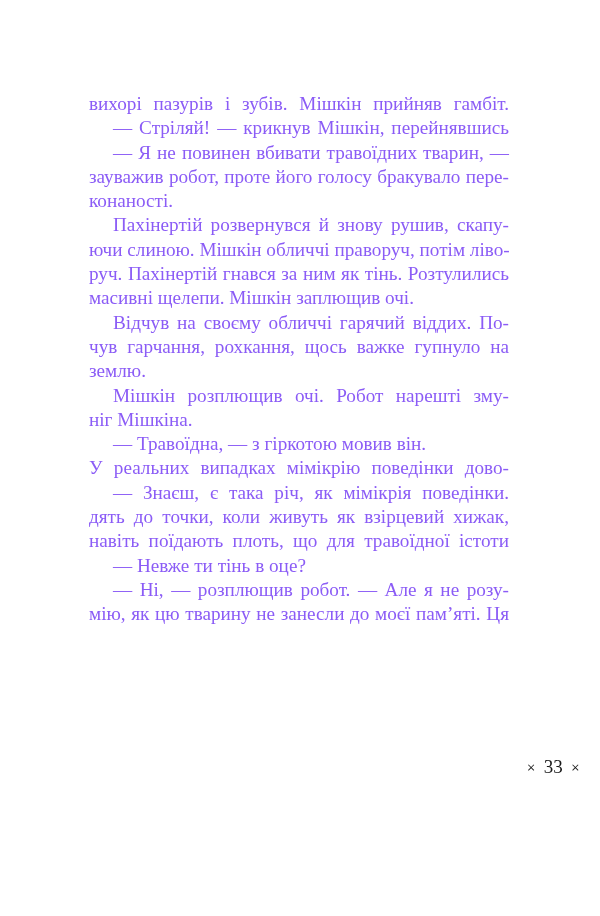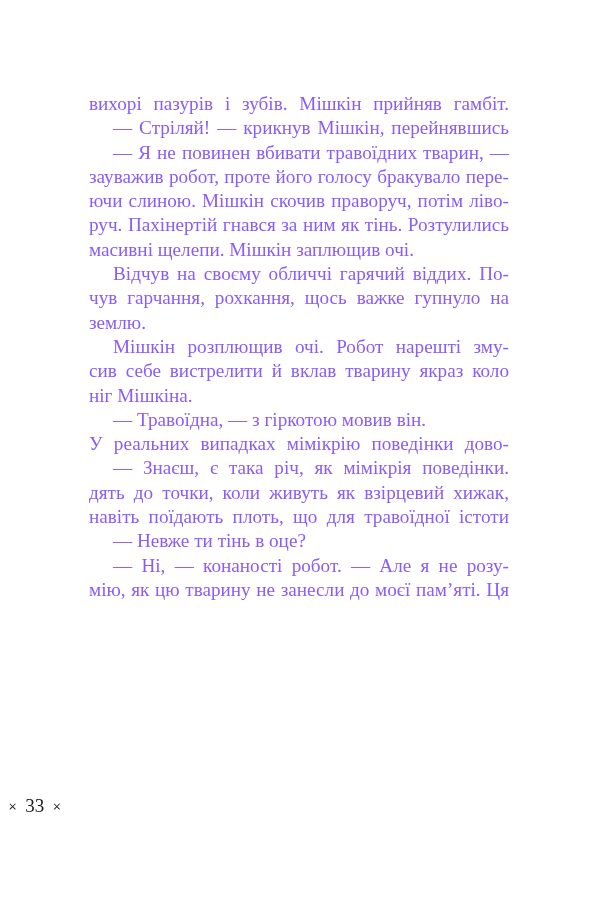--- a/index.html
+++ b/index.html
@@ -7,47 +7,48 @@
     .page {
       position: absolute; left: 89px; top: 92px; width: 420px;
       font-family: Liberation Serif, serif;
       font-size: 19.2px; line-height: 24.3px; color: #8b5cf6;
       text-align: justify;
     }
     .line { display: block; white-space: nowrap; text-align-last: justify; height: 24.3px; overflow: visible; }
     .line.last { text-align-last: left; }
     .line.indent { padding-left: 24px; }
     .folio {
-      position: absolute; left: 0; width: 588px; top: 795px; text-align: left;
+      position: absolute; left: 0; width: 588px; top: 756px; text-align: right;
       font-family: "Liberation Serif", "DejaVu Serif", serif; font-size: 19px; color: #1a1a1a;
     }
     .folio .orn { font-size: 11px; vertical-align: middle; margin: 0 8px; position: relative; top: -1px; }
   </style>
 </head>
 <body>
 
 <div class="page">
   <span class="line">вихорі пазурів і зубів. Мішкін прийняв гамбіт.</span>
   <span class="line indent">— Стріляй! — крикнув Мішкін, перейнявшись</span>
   <span class="line indent">— Я не повинен вбивати травоїдних тварин, —</span>
   <span class="line">зауважив робот, проте його голосу бракувало пере-</span>
-  <span class="line">ючи слиною. Мішкін скочив праворуч, потім ліво-</span>
+  <span class="line last">конаності.</span>
+  <span class="line indent">Пахінертій розвернувся й знову рушив, скапу-</span>
+  <span class="line">ючи слиною. Мішкін обличчі праворуч, потім ліво-</span>
   <span class="line">руч. Пахінертій гнався за ним як тінь. Розтулились</span>
   <span class="line last">масивні щелепи. Мішкін заплющив очі.</span>
   <span class="line indent">Відчув на своєму обличчі гарячий віддих. По-</span>
   <span class="line">чув гарчання, рохкання, щось важке гупнуло на</span>
   <span class="line last">землю.</span>
   <span class="line indent">Мішкін розплющив очі. Робот нарешті зму-</span>
-  <span class="line">сив себе вистрелити й вклав тварину якраз коло</span>
   <span class="line last">ніг Мішкіна.</span>
   <span class="line indent last">— Травоїдна, — з гіркотою мовив він.</span>
   <span class="line">У реальних випадках мімікрію поведінки дово-</span>
   <span class="line indent">— Знаєш, є така річ, як мімікрія поведінки.</span>
   <span class="line">дять до точки, коли живуть як взірцевий хижак,</span>
   <span class="line">навіть поїдають плоть, що для травоїдної істоти</span>
   <span class="line indent last">— Невже ти тінь в оце?</span>
-  <span class="line indent">— Ні, — конаності робот. — Але я не розу-</span>
+  <span class="line indent">— Ні, — розплющив робот. — Але я не розу-</span>
   <span class="line">мію, як цю тварину не занесли до моєї пам’яті. Ця</span>
 </div>
 
 <div class="folio">
   <span class="orn">⨯</span><span>33</span><span class="orn">⨯</span>
 </div>
 
 </body></html>

